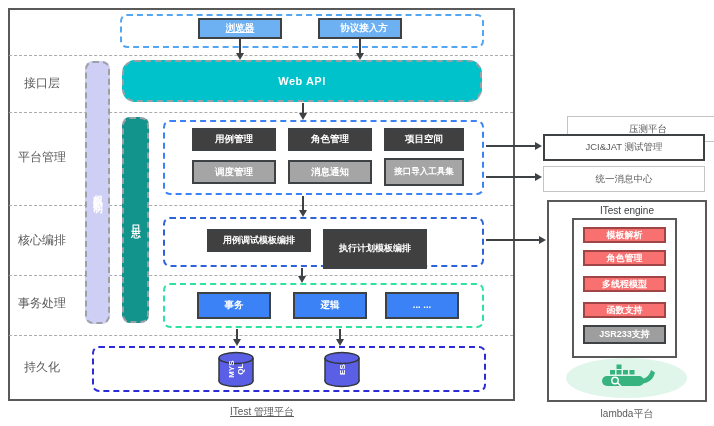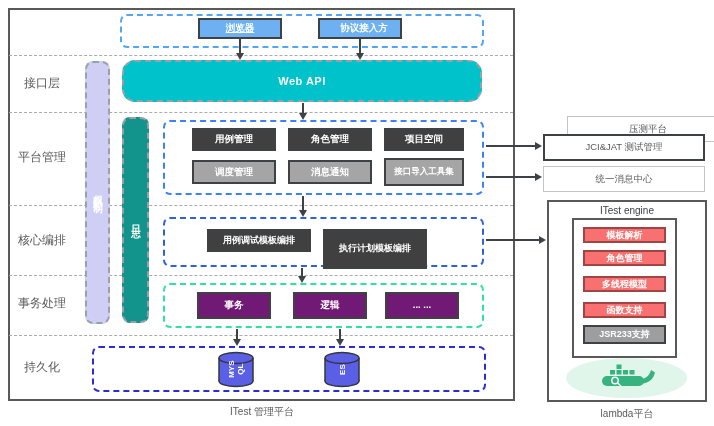--- a/index.html
+++ b/index.html
@@ -20,21 +20,21 @@
   .zone-platform{border:2px dashed #3b82f6;}
   .zone-orch{border:2px dashed #2e62d9;}
   .zone-txn{border:2px dashed #2de3a0;}
   .zone-persist{border:2px dashed #2b2bd8;}
 
   
   .mod{border:2px solid #3f4245;color:#fff;font-weight:bold;font-size:9.5px;line-height:1.1;}
   .mod-client{background:#6db1f3;}
   .mod-blue{background:#404040;}
   .mod-gray{background:#a5a5a5;}
-  .mod-green{background:#701a75;}
+  .mod-green{background:#3b82f6;}
   .webapi{background:#00c2ca;border:2px dashed #9aa0a6;border-radius:13px;
           color:#fff;font-weight:bold;font-size:11px;letter-spacing:.5px;}
 
   
   .vbar{border:2px dashed #9aa0a6;border-radius:8px;color:#fff;font-weight:bold;
         font-size:9.5px;writing-mode:vertical-rl;letter-spacing:3px;
         display:flex;align-items:center;justify-content:center;}
   .vbar-perm{background:#cfcff5;}
   .vbar-log{background:#12948c;}
 
@@ -143,21 +143,21 @@
     <rect x="3" y="7" width="34" height="23" fill="#5a5fe6" stroke="none"></rect>
     <line x1="3" y1="7" x2="3" y2="30" stroke="#33373b" stroke-width="1.5"></line>
     <line x1="37" y1="7" x2="37" y2="30" stroke="#33373b" stroke-width="1.5"></line>
     <ellipse cx="20" cy="7" rx="17" ry="5.5" fill="#5a5fe6" stroke="#33373b" stroke-width="1.5"></ellipse>
   </svg>
   <div class="abs cyl-label center" style="left:0;top:2px;width:40px;height:33px;">
     <span class="rot" style="width:auto;">ES</span>
   </div>
 </div>
 
-<div class="abs caption center" style="left:180px;top:404px;width:164px;height:16px;">ITest 管理平台</div>
+<div class="abs caption center" style="left:180px;top:404px;width:164px;height:16px;text-decoration:underline;">ITest 管理平台</div>
 
 <div class="abs arrow-h" style="left:486px;top:145px;width:49px;"></div>
 <div class="abs arrow-h" style="left:486px;top:176px;width:49px;"></div>
 <div class="abs arrow-h" style="left:486px;top:239px;width:53px;"></div>
 
 <div class="abs ext-box ext-thin center" style="left:543px;top:116px;width:162px;height:26px;margin-left:24px;">压测平台</div>
 <div class="abs ext-box ext-bold center" style="left:543px;top:134px;width:162px;height:27px;">JCI&amp;JAT 测试管理</div>
 <div class="abs ext-box ext-thin center" style="left:543px;top:166px;width:162px;height:26px;">统一消息中心</div>
 
 <div class="abs engine-panel" style="left:547px;top:200px;width:160px;height:202px;"></div>

